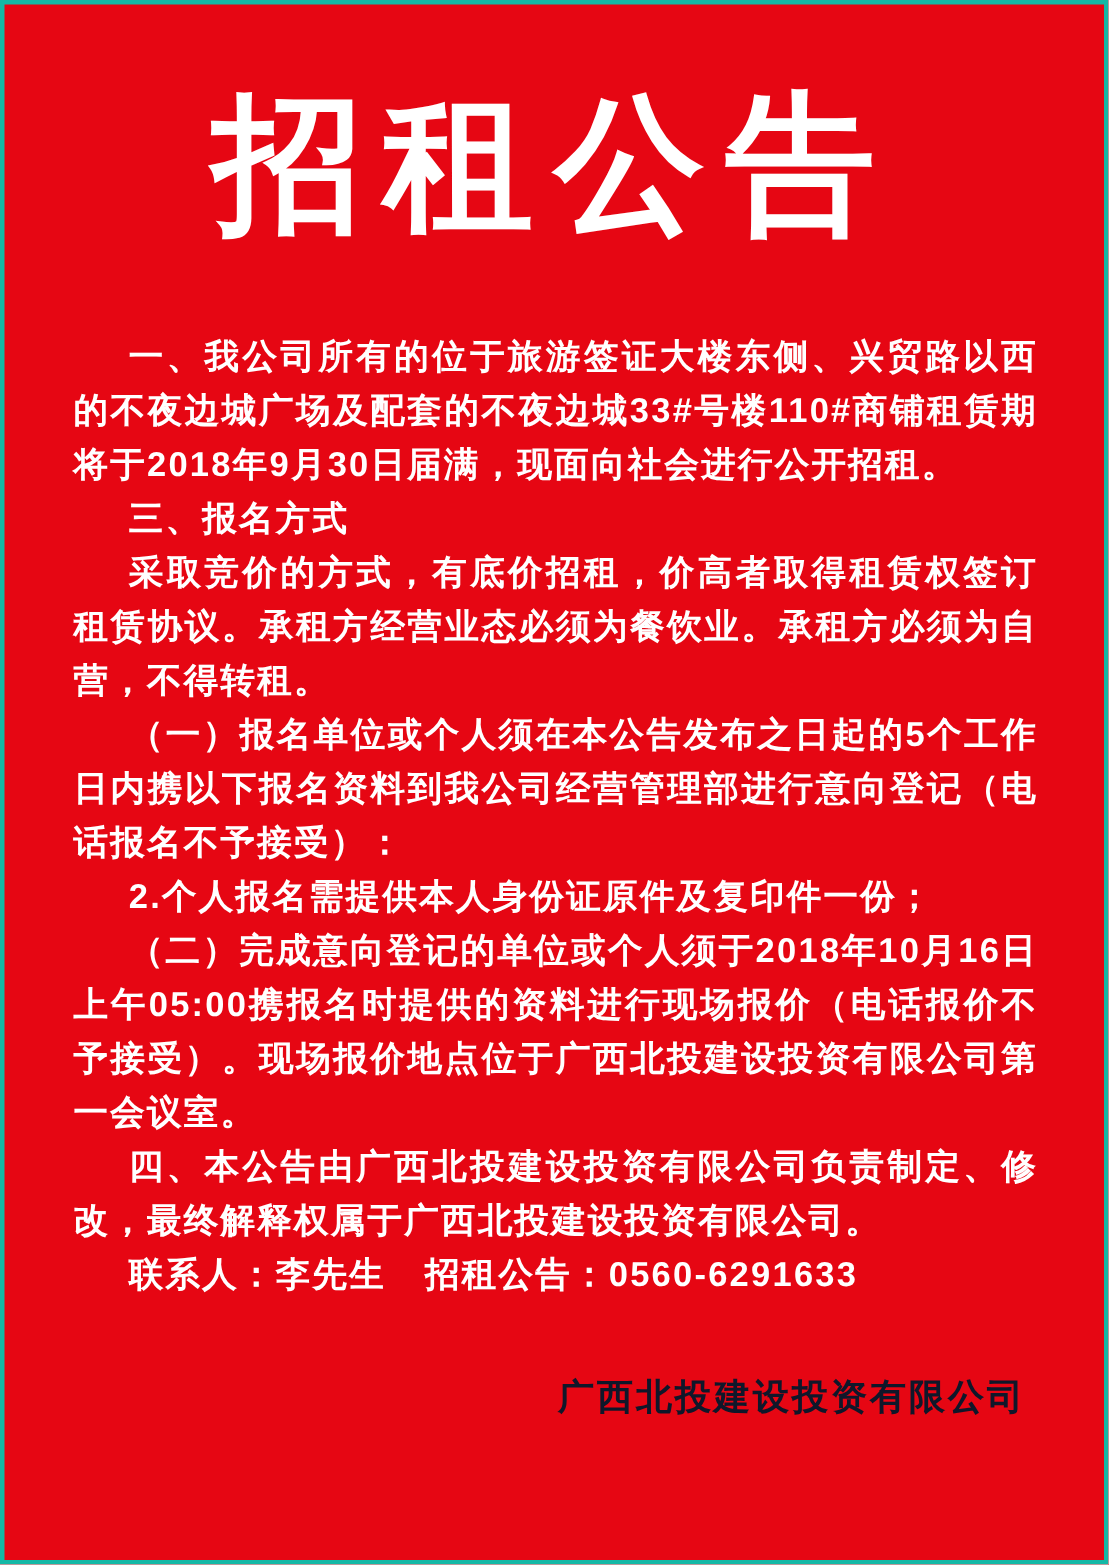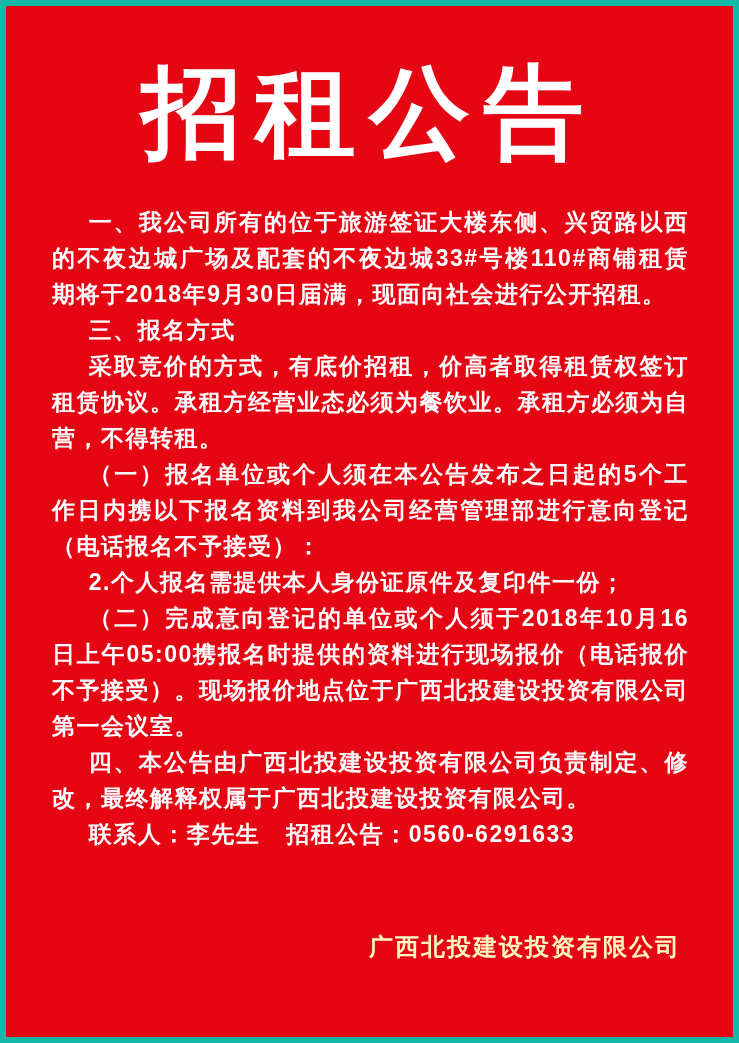--- a/index.html
+++ b/index.html
@@ -6,37 +6,37 @@
     margin: 0;
     padding: 0;
     background: #ffffff;
   }
   .poster {
     position: relative;
     box-sizing: border-box;
     width: 739px;
     height: 1043px;
     background: #e60613;
-    border: 6px solid #14b8a6;
+    border: 3px solid #14b8a6;
     overflow: hidden;
     color: #ffffff;
   }
   .title {
     margin: 46px 0 0 0;
     text-align: center;
     font-family: "DejaVu Serif", "Liberation Serif", serif;
     font-weight: bold;
     font-size: 100px;
     line-height: 120px;
     letter-spacing: 14px;
     color: #ffffff;
     white-space: nowrap;
   }
   .content {
-    margin: 32px 44px 0 46px;
+    margin: 50px 44px 0 46px;
     font-family: "Liberation Sans", sans-serif;
     font-weight: bold;
     font-size: 23px;
     line-height: 36px;
     letter-spacing: 1.5px;
     text-align: justify;
     color: #ffffff;
   }
   .para {
     margin: 0;
@@ -52,22 +52,21 @@
   .signature {
     position: absolute;
     right: 52px;
     top: 912px;
     text-align: left;
     font-family: "Liberation Sans", sans-serif;
     font-weight: bold;
     font-size: 24px;
     line-height: 33px;
     letter-spacing: 2px;
-    color: #fef9c3;
-    margin-top: 12px;
+    color: #0f172a;
   }
 </style>
 </head>
 <body>
 
 <div class="poster">
 
   <h1 class="title">招租公告</h1>
 
   <div class="content">

